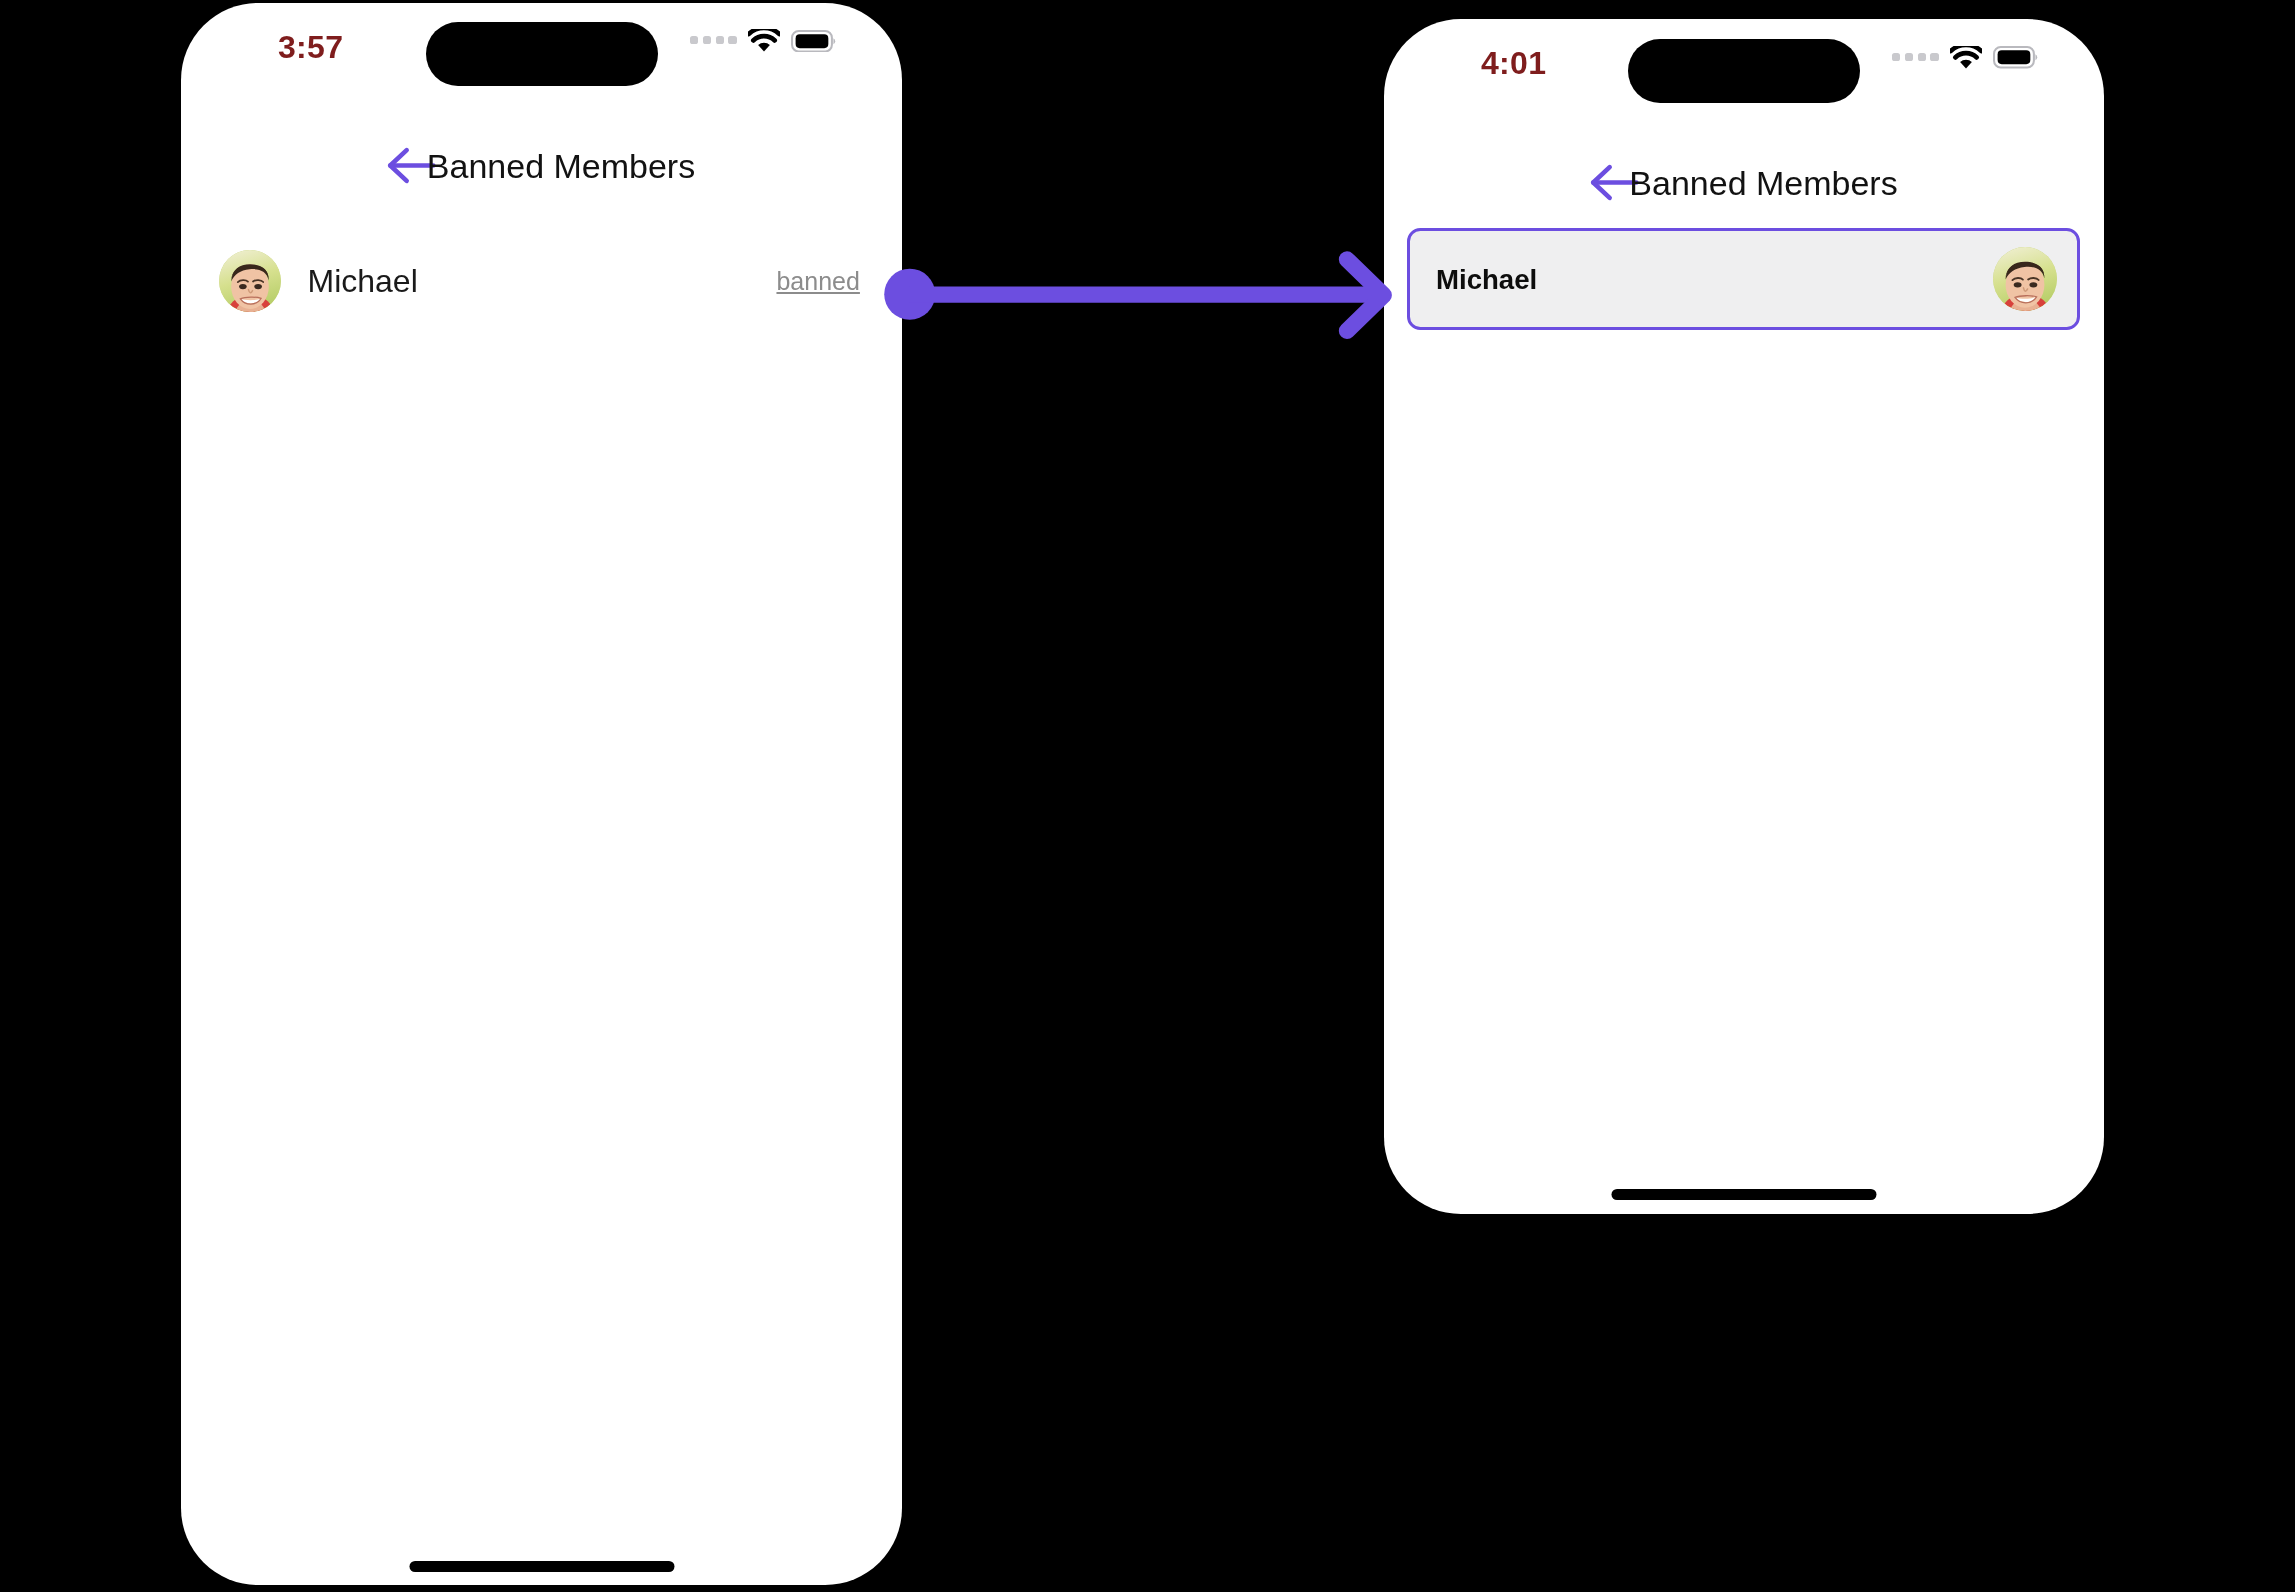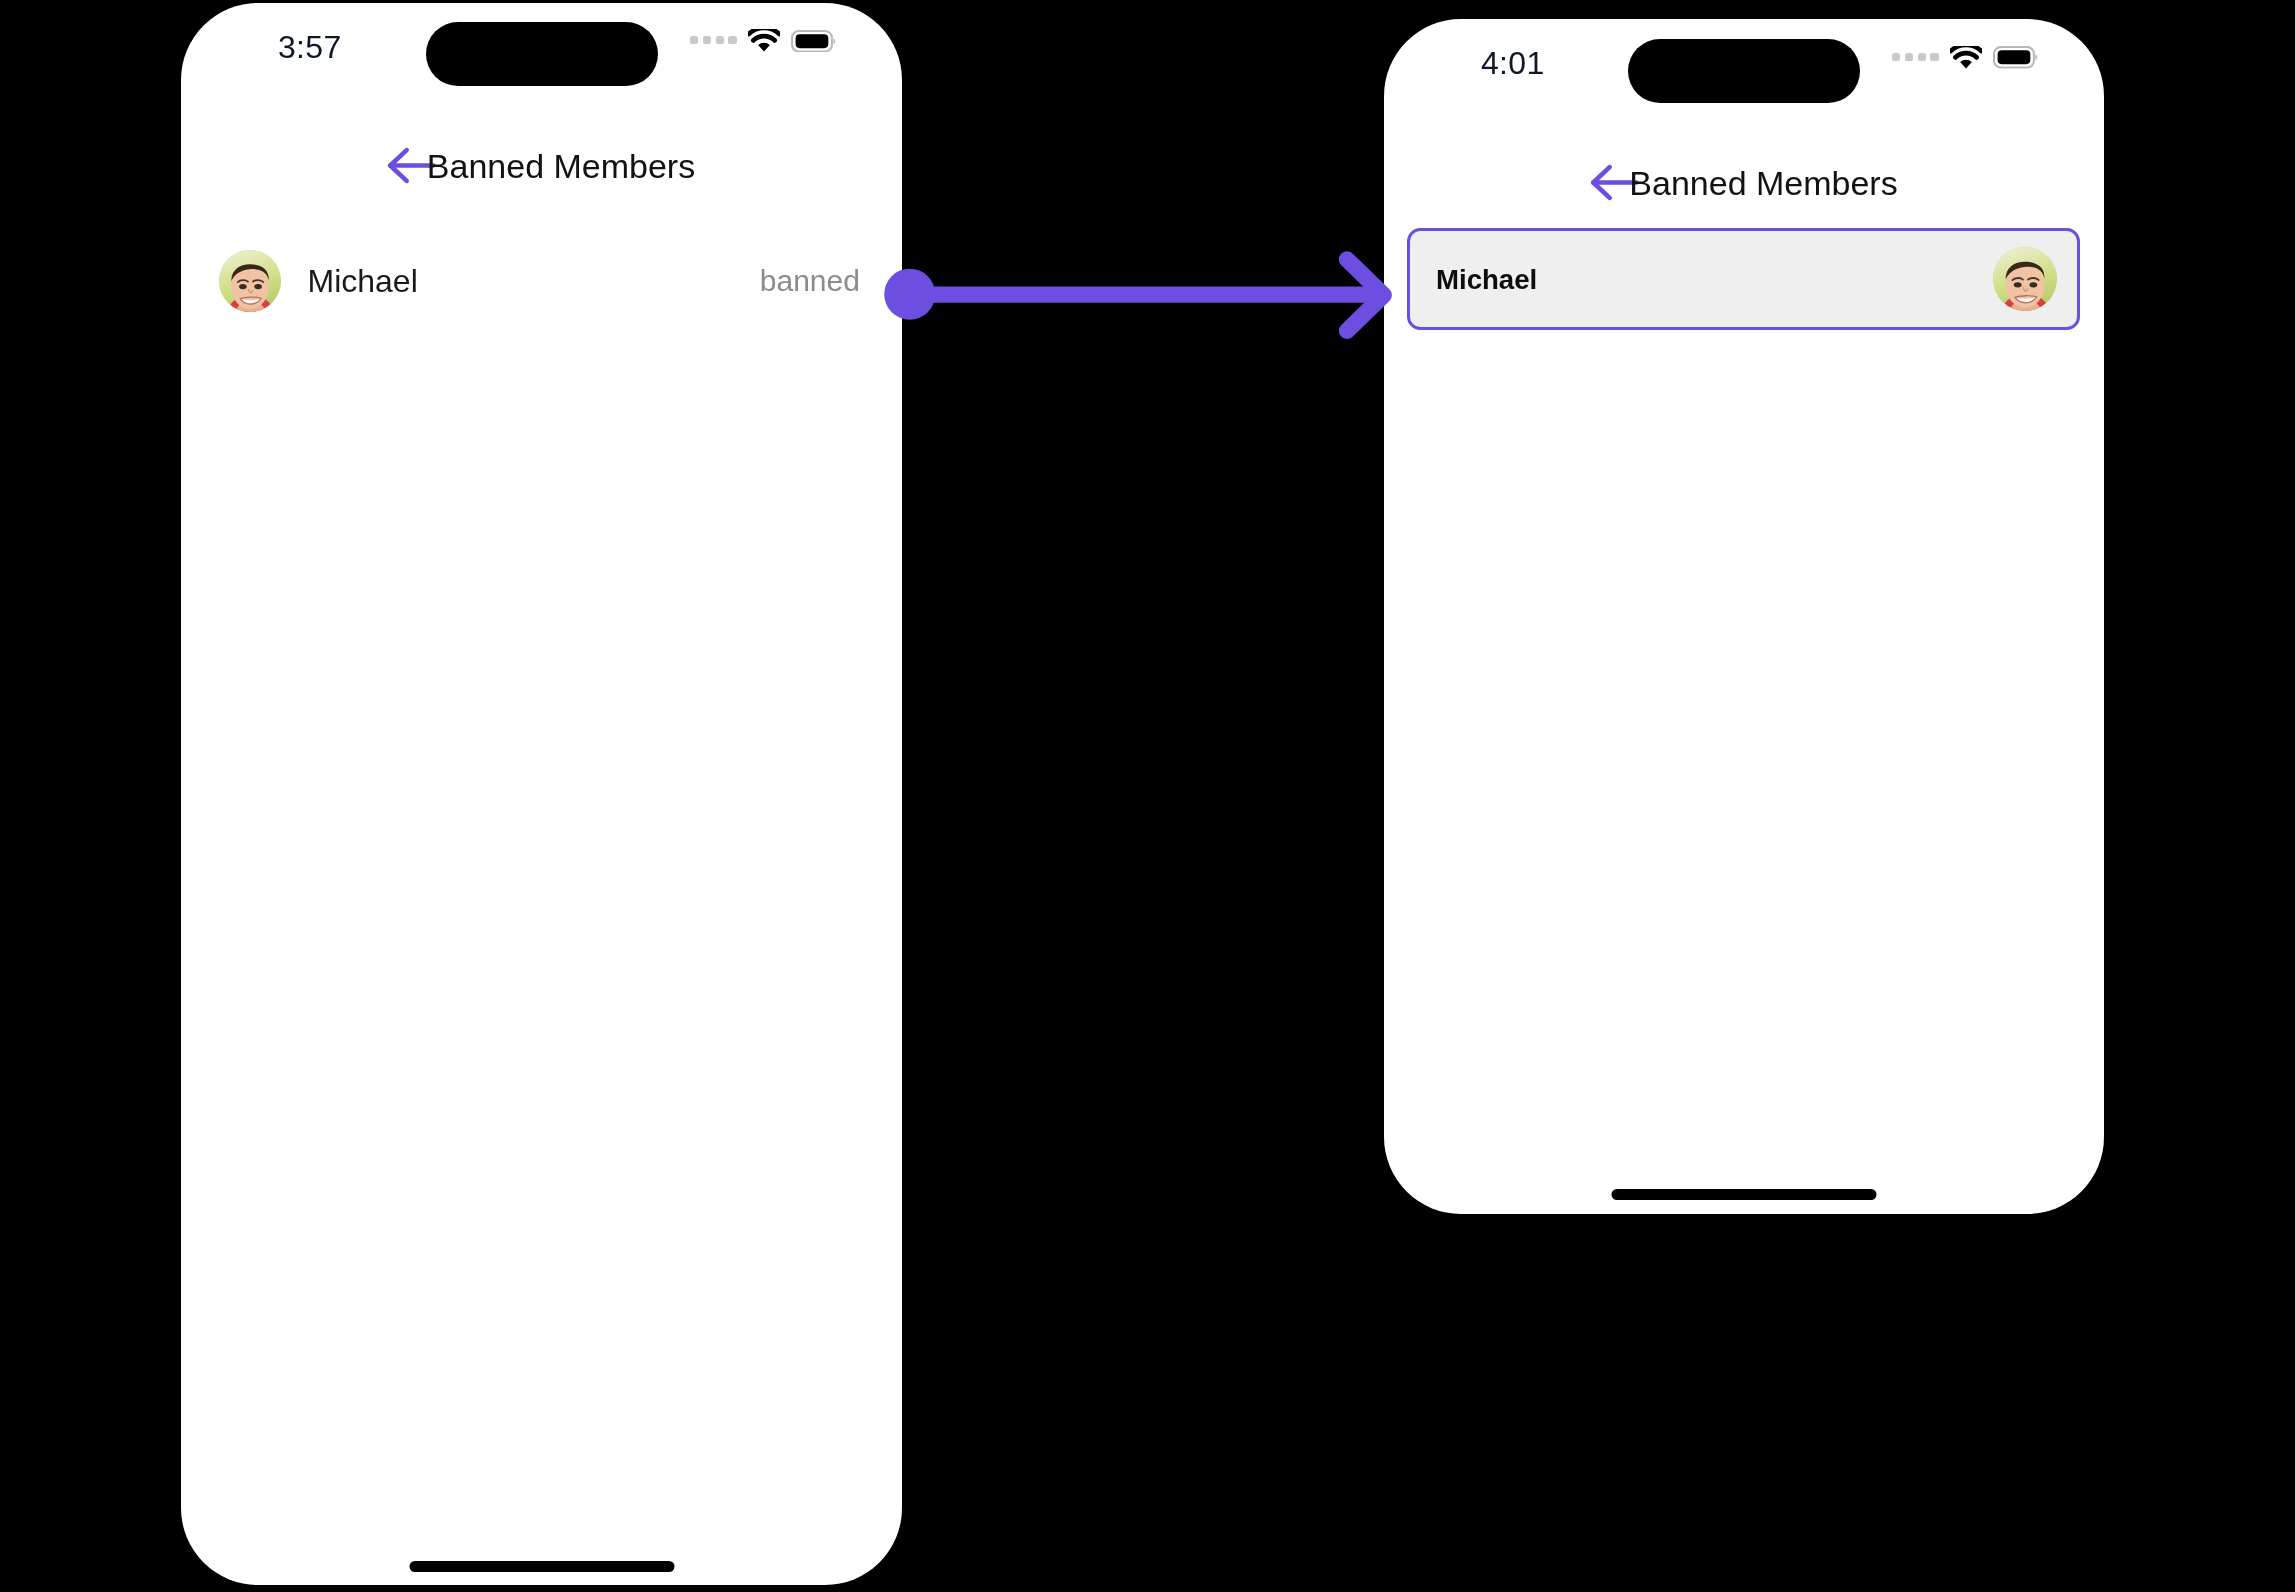--- a/index.html
+++ b/index.html
@@ -41,22 +41,22 @@
     top: 0;
     left: 0;
     right: 0;
     height: 74px;
   }
   .status-time {
     position: absolute;
     left: 97px;
     top: 28px;
     font-size: 32px;
-    font-weight: 400;
-    color: #0f172a;
+    font-weight: 700;
+    color: #7f1d1d;
     letter-spacing: 0.3px;
     line-height: 1;
   }
   .dynamic-island {
     position: absolute;
     left: 50%;
     transform: translateX(-50%);
     top: 19.4px;
     width: 232px;
     height: 64px;
@@ -140,24 +140,25 @@
   }
   .avatar svg { display: block; width: 100%; height: 100%; }
   .row-name {
     margin-left: 26.5px;
     font-size: 32px;
     color: #1a1a1a;
     line-height: 1.2;
     flex: 1 1 auto;
   }
   .row-status {
-    font-size: 30px;
+    font-size: 25px;
     color: #8c8c8c;
     line-height: 1.2;
     margin-right: 4.1px;
+    text-decoration: underline;
   }
 
   
   .member-card {
     position: absolute;
     left: 22.5px;
     top: 209px;
     width: 673px;
     height: 102px;
     box-sizing: border-box;

